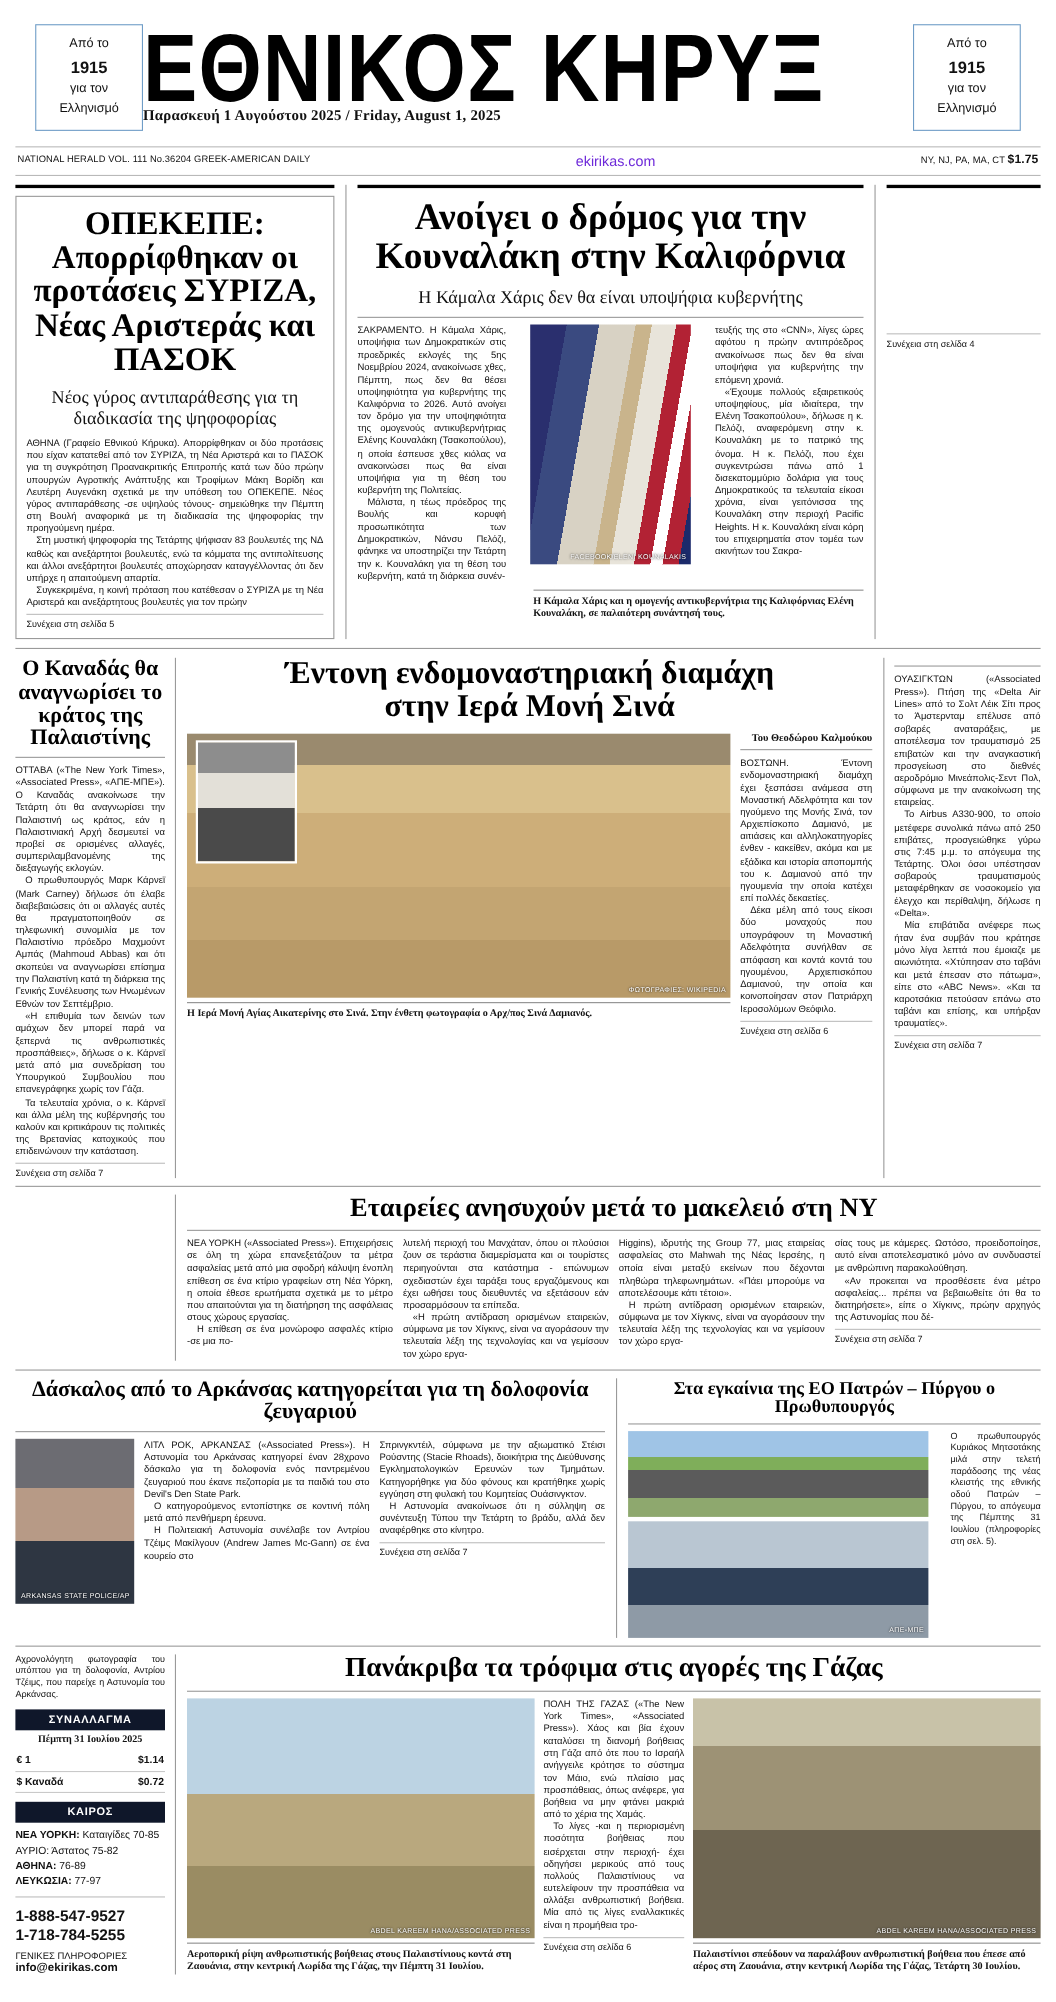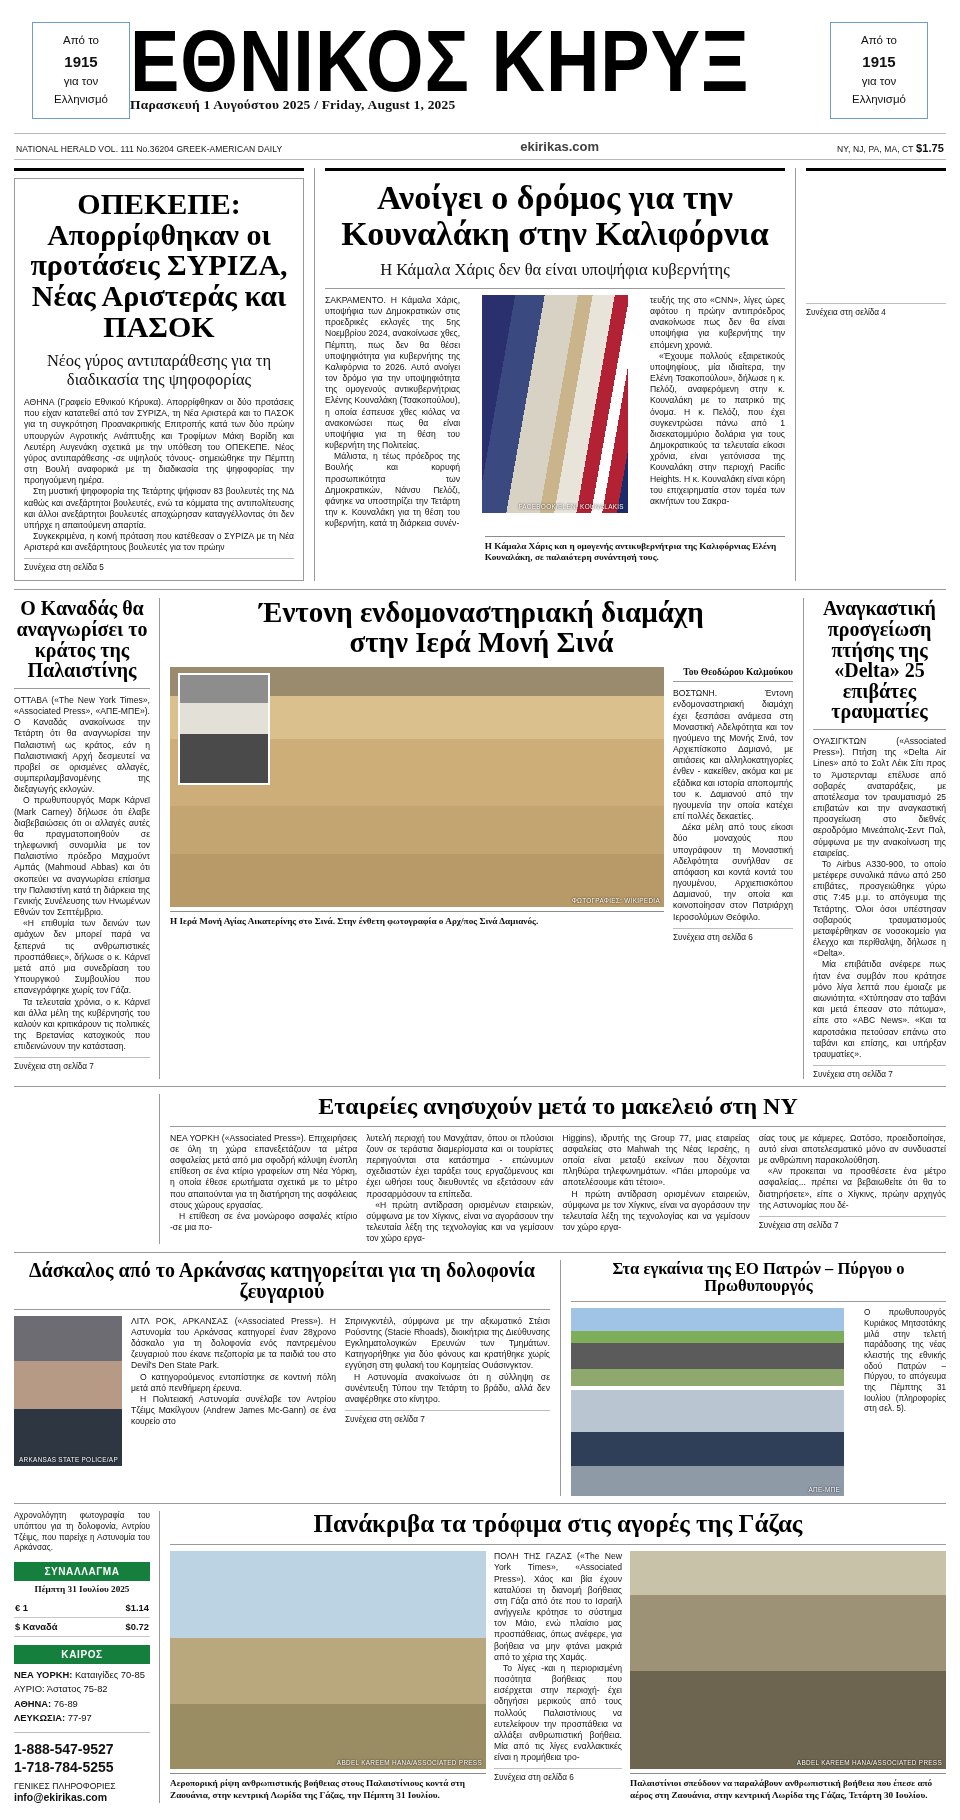--- a/index.html
+++ b/index.html
@@ -27,26 +27,26 @@
     font-weight:bold; font-size:74px; letter-spacing:1px;
     line-height:0.95; margin:0; color:#000;
     transform:scaleY(1.18) scaleX(1.0); transform-origin:center;
   }
   .paper-date {
     font-family:"Liberation Serif", serif; font-weight:bold;
     font-size:13.5px; margin-top:0; color:#111; letter-spacing:.2px;
   }
 
   .info-bar {
-    display:flex; align-items:flex-end; justify-content:space-between;
+    display:flex; align-items:flex-start; justify-content:space-between;
     border-top:1px solid #b9b9b9; border-bottom:1px solid #b9b9b9;
     margin-top:10px; padding:5px 2px 5px;
     font-family:"Liberation Sans", sans-serif; font-size:8.5px; letter-spacing:.1px;
   }
-  .info-bar .site { font-size:13px; font-weight:bold; color:#404040; letter-spacing:0; }
+  .info-bar .site { font-size:13px; font-weight:normal; color:#6d28d9; letter-spacing:0; }
   .info-bar .price { font-size:8.5px; }
   .info-bar .price b { font-size:11px; }
 
   
   .hl { font-family:"Liberation Serif", serif; font-weight:bold; color:#000; text-align:center; line-height:1.03; }
   .sub { font-family:"Liberation Serif", serif; text-align:center; color:#111; line-height:1.12; }
   .body-txt { font-size:8.6px; line-height:1.30; text-align:justify; hyphens:auto; font-family:"Liberation Sans", sans-serif; }
   .body-txt p { margin:0 0 0; text-indent:9px; }
   .body-txt p.first { text-indent:0; }
   .jump { font-family:"Liberation Sans", sans-serif; font-size:8.2px; margin-top:5px; padding-top:4px; border-top:1px solid #bdbdbd; }
@@ -92,21 +92,21 @@
   .b3-right .hl { font-size:16.5px; }
 
   
   .block4 { display:flex; margin-top:7px; border-top:1px solid #9a9a9a; padding-top:7px; }
   .b4-left { width:145px; padding-right:9px; }
   .b4-right { flex:1; padding-left:10px; border-left:1px solid #9a9a9a; }
   .b4-right .hl { font-size:25px; }
 
   
   .ibox-head {
-    background:#15803d; color:#fff; text-align:center; font-weight:bold;
+    background:#0f172a; color:#fff; text-align:center; font-weight:bold;
     font-family:"Liberation Sans", sans-serif; font-size:10px; letter-spacing:.6px;
     padding:4px 0; margin-top:8px;
   }
   .ibox-body { font-family:"Liberation Sans", sans-serif; font-size:9.4px; line-height:1.5; padding-top:4px;}
   .fx-date { text-align:center; font-weight:bold; font-size:9.2px; padding:3px 0 5px; }
   .fx-row { display:flex; justify-content:space-between; font-weight:bold; border-bottom:1px solid #c9c9c9; padding:2px 1px; }
   .phones { font-family:"Liberation Sans", sans-serif; font-weight:bold; font-size:14px; line-height:1.3; padding-top:7px; border-top:1px solid #bdbdbd; margin-top:7px;}
   .ginfo { font-family:"Liberation Sans", sans-serif; font-size:8.6px; margin-top:5px; }
   .ginfo b { font-size:10.5px; display:block; }
 
@@ -249,21 +249,20 @@
           <div class="body-txt">
             <p class="first">ΒΟΣΤΩΝΗ. Έντονη ενδομοναστηριακή διαμάχη έχει ξεσπάσει ανάμεσα στη Μοναστική Αδελφότητα και τον ηγούμενο της Μονής Σινά, τον Αρχιεπίσκοπο Δαμιανό, με αιτιάσεις και αλληλοκατηγορίες ένθεν - κακείθεν, ακόμα και με εξάδικα και ιστορία αποπομπής του κ. Δαμιανού από την ηγουμενία την οποία κατέχει επί πολλές δεκαετίες.</p>
             <p>Δέκα μέλη από τους είκοσι δύο μοναχούς που υπογράφουν τη Μοναστική Αδελφότητα συνήλθαν σε απόφαση και κοντά κοντά του ηγουμένου, Αρχιεπισκόπου Δαμιανού, την οποία και κοινοποίησαν στον Πατριάρχη Ιεροσολύμων Θεόφιλο.</p>
           </div>
           <div class="jump">Συνέχεια στη σελίδα 6</div>
         </div>
       </div>
     </div>
 
     <div class="col-right-2">
-      <div class="hl">Αναγκαστική προσγείωση πτήσης της «Delta» 25 επιβάτες τραυματίες</div>
       <div class="rule-thin" style="margin:7px 0 6px;"></div>
       <div class="body-txt">
         <p class="first">ΟΥΑΣΙΓΚΤΩΝ («Associated Press»). Πτήση της «Delta Air Lines» από το Σολτ Λέικ Σίτι προς το Άμστερνταμ επέλυσε από σοβαρές αναταράξεις, με αποτέλεσμα τον τραυματισμό 25 επιβατών και την αναγκαστική προσγείωση στο διεθνές αεροδρόμιο Μινεάπολις-Σεντ Πολ, σύμφωνα με την ανακοίνωση της εταιρείας.</p>
         <p>Το Airbus A330-900, το οποίο μετέφερε συνολικά πάνω από 250 επιβάτες, προσγειώθηκε γύρω στις 7:45 μ.μ. το απόγευμα της Τετάρτης. Όλοι όσοι υπέστησαν σοβαρούς τραυματισμούς μεταφέρθηκαν σε νοσοκομείο για έλεγχο και περίθαλψη, δήλωσε η «Delta».</p>
         <p>Μία επιβάτιδα ανέφερε πως ήταν ένα συμβάν που κράτησε μόνο λίγα λεπτά που έμοιαζε με αιωνιότητα. «Χτύπησαν στο ταβάνι και μετά έπεσαν στο πάτωμα», είπε στο «ABC News». «Και τα καροτσάκια πετούσαν επάνω στο ταβάνι και επίσης, και υπήρξαν τραυματίες».</p>
       </div>
       <div class="jump">Συνέχεια στη σελίδα 7</div>
     </div>
   </div>
 

